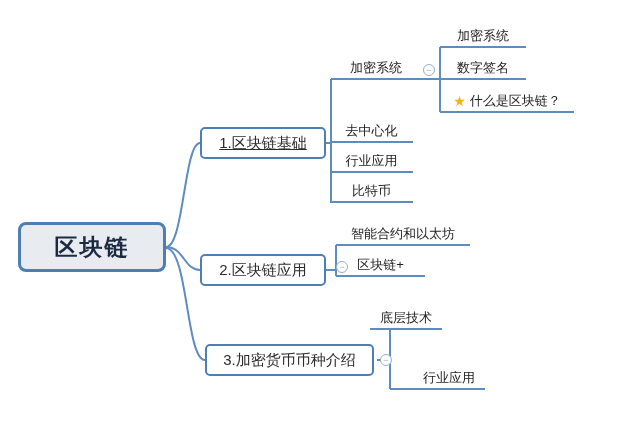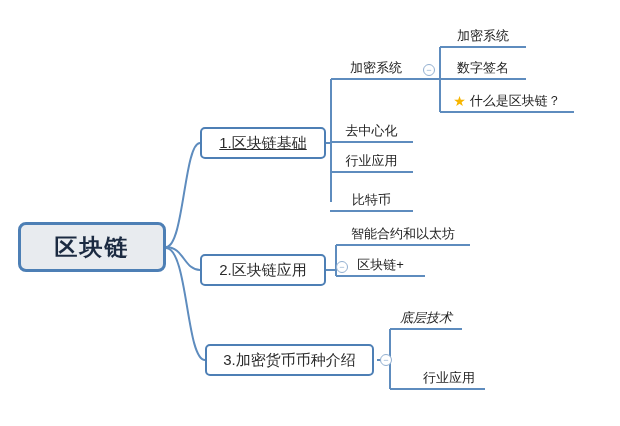--- a/index.html
+++ b/index.html
@@ -67,21 +67,21 @@
 
   <div class="leaf" style="left:331px;top:58px;width:90px;">
     <span>加密系统</span>
   </div>
   <div class="leaf" style="left:330px;top:121px;width:83px;">
     <span>去中心化</span>
   </div>
   <div class="leaf" style="left:330px;top:151px;width:83px;">
     <span>行业应用</span>
   </div>
-  <div class="leaf" style="left:330px;top:190px;width:83px;">
+  <div class="leaf" style="left:330px;top:181px;width:83px;">
     <span>比特币</span>
   </div>
 
   <div class="leaf" style="left:440px;top:26px;width:86px;">
     <span>加密系统</span>
   </div>
   <div class="leaf" style="left:440px;top:58px;width:86px;">
     <span>数字签名</span>
   </div>
   <div class="leaf" style="left:440px;top:91px;width:134px;">
@@ -89,21 +89,21 @@
     <span>什么是区块链？</span>
   </div>
 
   <div class="leaf" style="left:336px;top:224px;width:134px;">
     <span>智能合约和以太坊</span>
   </div>
   <div class="leaf" style="left:336px;top:255px;width:89px;">
     <span>区块链+</span>
   </div>
 
-  <div class="leaf" style="left:390px;top:308px;width:72px;font-style:italic;">
+  <div class="leaf" style="left:370px;top:308px;width:72px;">
     <span>底层技术</span>
   </div>
   <div class="leaf" style="left:390px;top:368px;width:72px;padding-left:23px;">
     <span>行业应用</span>
   </div>
 
   <div class="collapse" style="left:423px;top:64px;">−</div>
   <div class="collapse" style="left:336px;top:261px;">−</div>
   <div class="collapse" style="left:380px;top:354px;">−</div>
 

